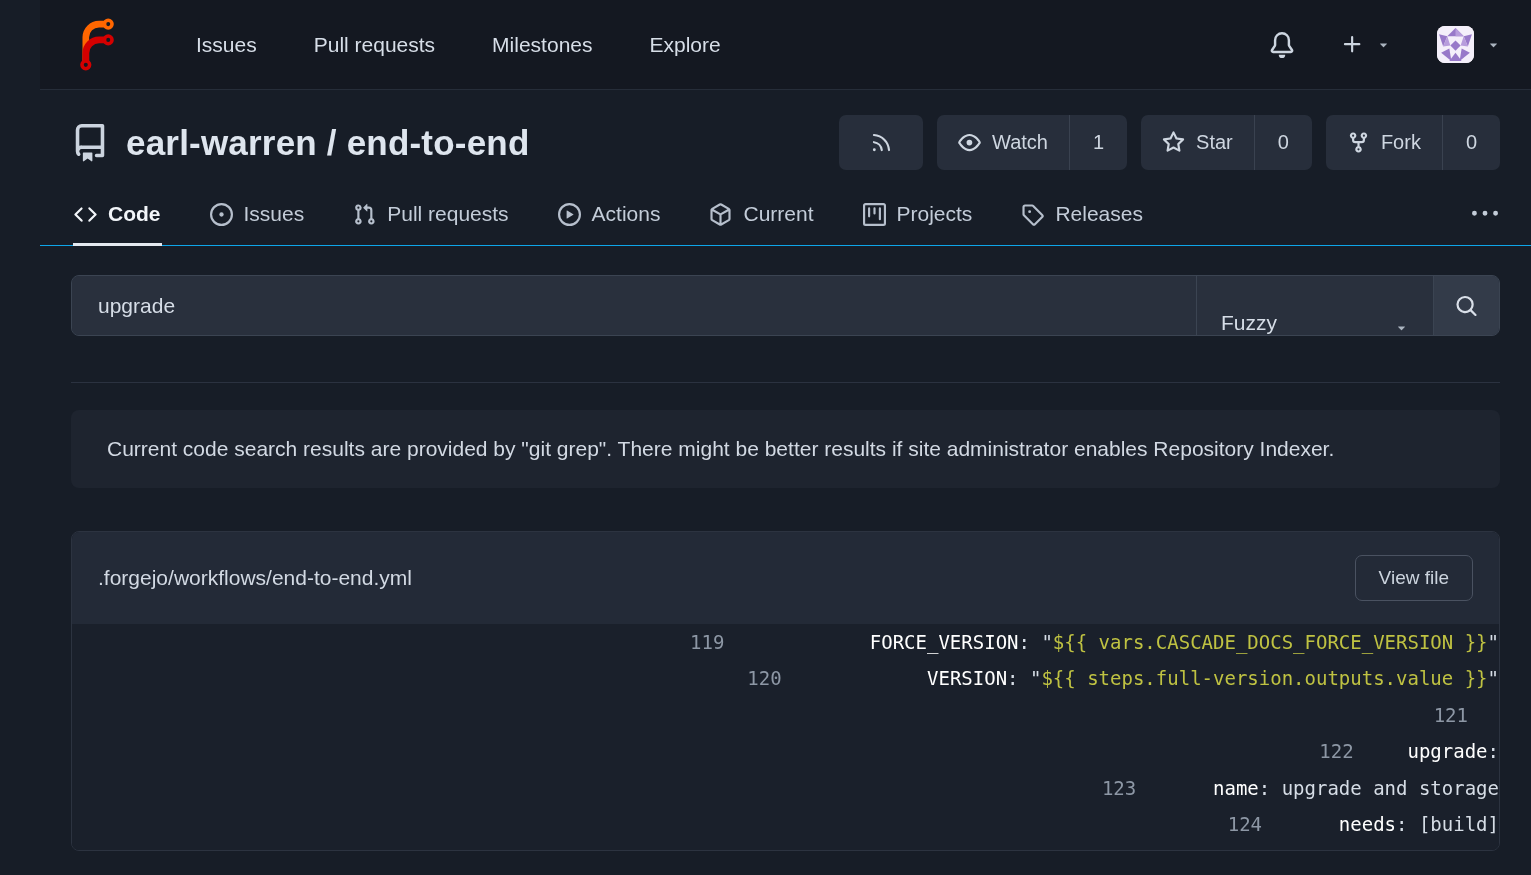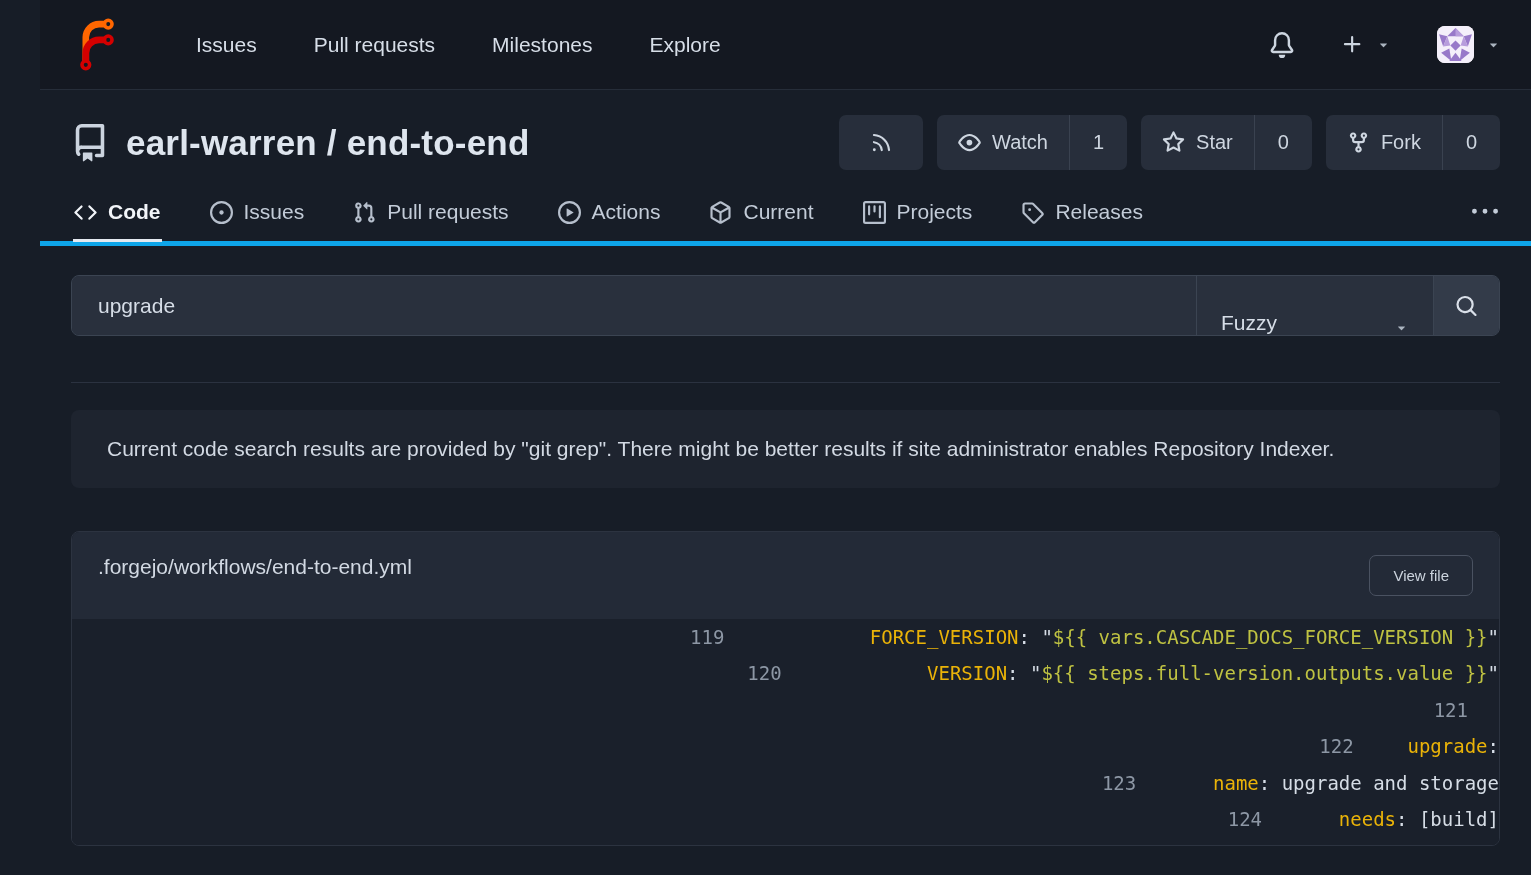--- a/index.html
+++ b/index.html
@@ -29,45 +29,45 @@
   
   .repo-header { display:flex; align-items:center; padding:25px 31px 0 31px; }
   .repo-icon { color:#ccd4df; margin-right:17px; width:38px; height:38px; }
   .repo-title { font-size:35px; font-weight:bold; color:#dee5ee; letter-spacing:.2px; }
   .repo-actions { margin-left:auto; display:flex; align-items:center; gap:14px; }
   .btn-group { display:flex; height:55px; background:#272e3b; border-radius:7px; overflow:hidden; align-items:stretch; cursor:pointer; }
   .btn-main { display:flex; align-items:center; gap:11px; padding:0 21px; font-size:20px; color:#ced6e0; }
   .btn-count { display:flex; align-items:center; padding:0 23px; font-size:20px; color:#ced6e0; border-left:1px solid #3a4250; }
   .btn-rss { width:84px; height:55px; background:#272e3b; border-radius:7px; display:flex; align-items:center; justify-content:center; color:#ced6e0; cursor:pointer; }
   
-  .tabs { display:flex; align-items:stretch; gap:47px; margin-top:13px; padding:0 33px; border-bottom:5px solid #0ea5e9; height:63px; }
+  .tabs { display:flex; align-items:stretch; gap:47px; margin-top:13px; padding:0 33px; border-bottom:1px solid #0ea5e9; height:63px; }
   .tab { display:flex; align-items:center; gap:11px; font-size:21px; color:#c3ccd8; cursor:pointer; position:relative; padding:0 1px; }
   .tab .icon { color:#b6bfcc; }
   .tab.active { color:#f2f5f9; font-weight:bold; }
   .tab.active .icon { color:#f2f5f9; }
   .tab.active::after { content:""; position:absolute; left:0; right:0; bottom:-1px; height:3px; background:#e4e9f0; }
   .tab-more { margin-left:auto; display:flex; align-items:center; color:#c3ccd8; cursor:pointer; }
   
   .search-row { margin:29px 31px 0 31px; display:flex; height:61px; border:1px solid #3b4452; border-radius:8px; overflow:hidden; background:#29303d; }
   .search-input { flex:1; background:#29303d; border:none; outline:none; color:#d6dde7; font-size:21px; padding:0 26px; font-family:"Liberation Sans", sans-serif; }
   .search-filter { width:237px; display:flex; align-items:flex-end; justify-content:space-between; padding:0 24px; border-left:1px solid #3b4452; color:#d6dde7; font-size:21px; cursor:pointer; }
   .search-btn { width:66px; display:flex; align-items:center; justify-content:center; border-left:1px solid #3b4452; background:#333b49; color:#d9dfe8; cursor:pointer; }
   .divider { margin:46px 31px 0 31px; border:0; border-top:1px solid #2b3240; }
   
   .notice { margin:27px 31px 0 31px; background:#1e242f; border-radius:8px; padding:21px 36px; font-size:21px; line-height:36px; color:#d2d9e3; }
   
   .file-box { margin:43px 31px 0 31px; border:1px solid #2c3340; border-radius:8px; overflow:hidden; }
-  .file-header { background:#232a37; display:flex; align-items:flex-start; padding:23px 26px; }
+  .file-header { background:#232a37; display:flex; align-items:center; padding:23px 26px; }
   .file-path { font-size:21px; color:#d2d9e3; }
-  .view-file-btn { margin-left:auto; border:1px solid #4a5261; border-radius:7px; padding:11px 23px; font-size:15px; color:#ccd4de; background:transparent; cursor:pointer; font-family:"Liberation Sans", sans-serif; }
+  .view-file-btn { margin-left:auto; border:1px solid #4a5261; border-radius:7px; padding:11px 23px; font-size:19px; color:#ccd4de; background:transparent; cursor:pointer; font-family:"Liberation Sans", sans-serif; }
   .code { background:#1a202b; font-family:"DejaVu Sans Mono", monospace; font-size:19px; line-height:36.4px; padding-bottom:8px; }
   .code-line { display:flex;justify-content:flex-end; }
   .ln { width:105px; text-align:right; color:#8d97a5; flex:none; user-select:none; }
   .lc { padding-left:31px; white-space:pre; color:#d6dde6; }
-  .tok-key { color:#eab308; }
+  .tok-key { color:#ffffff; }
   .tok-interp { color:#bfc242; }
   .tok-plain { color:#d6dde6; }
 </style>
 </head>
 <body>
 
 <div class="page">
 
   <div class="topnav">
     <span class="icon logo">

